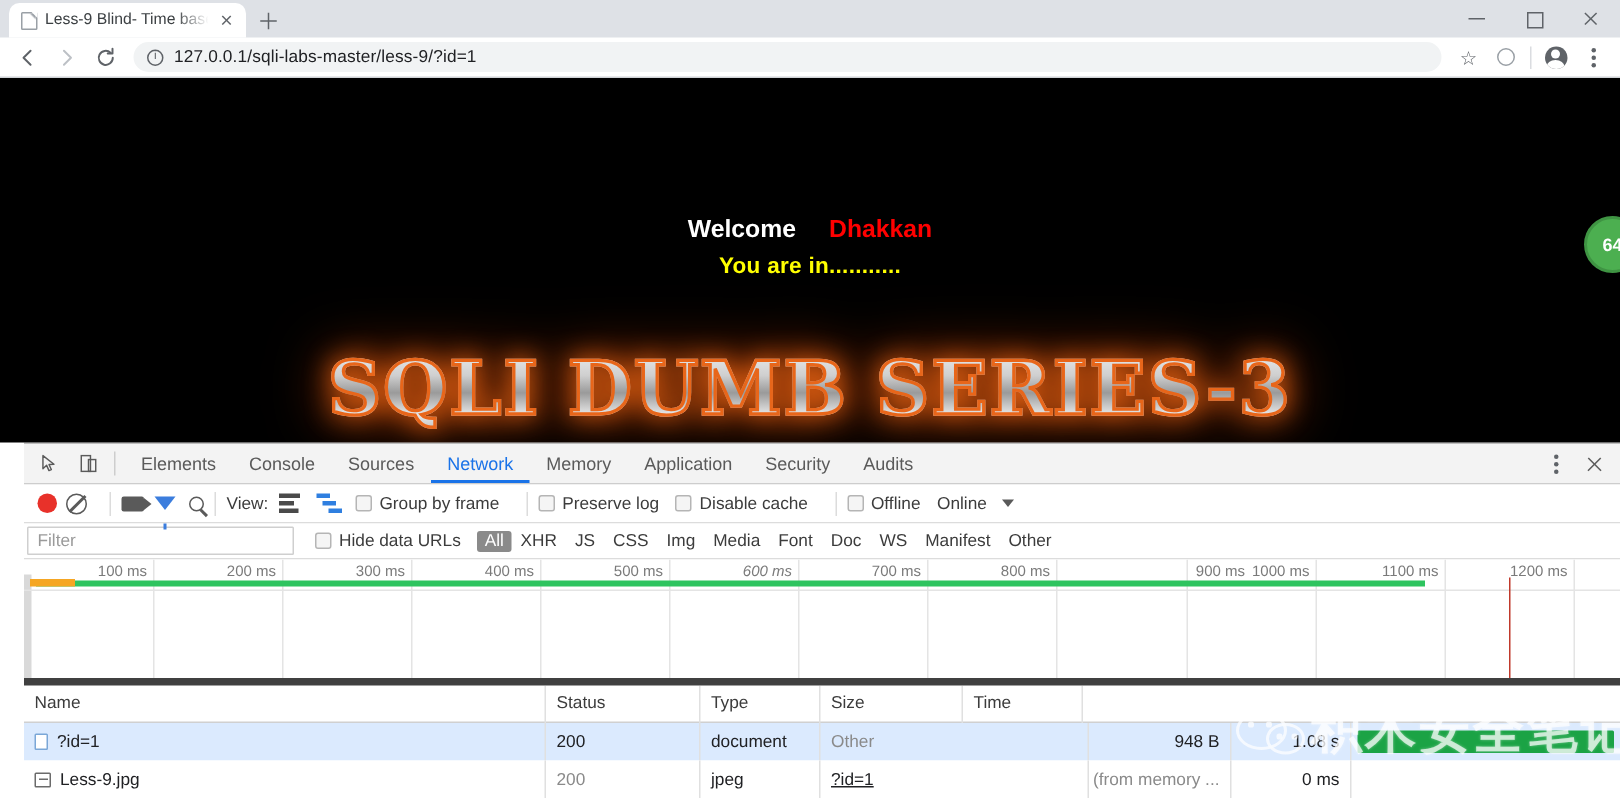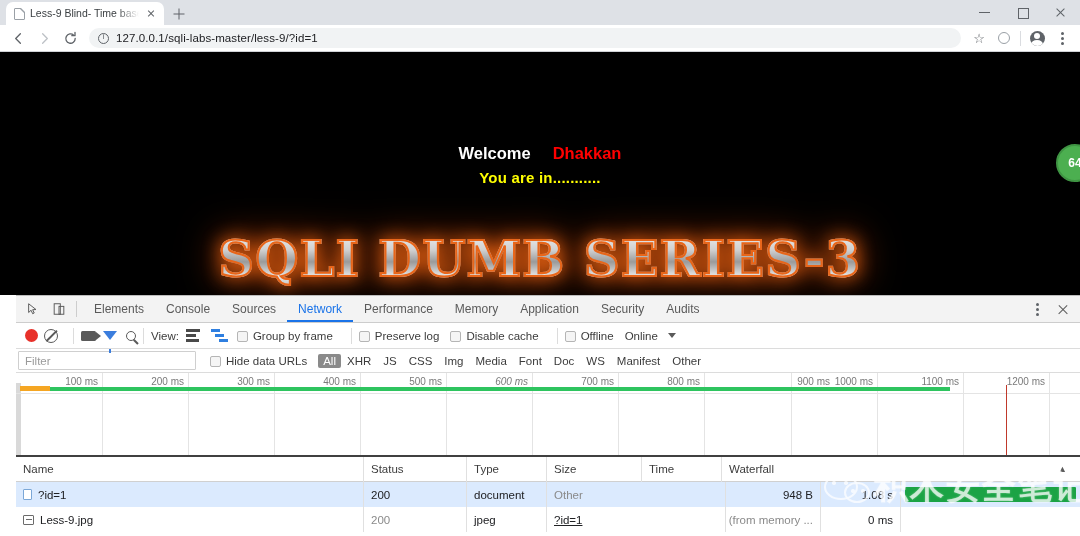--- a/index.html
+++ b/index.html
@@ -168,40 +168,40 @@
   .view-list { display:flex; flex-direction:column; gap:2px; flex:none; }
   .view-list i { display:block; width:14px; height:3px; background:#4a4a4a; }
   .view-list i:nth-child(2){ width:10px; } .view-list i:nth-child(3){ width:13px; }
   .view-wf { display:flex; flex-direction:column; gap:2px; flex:none; margin:0 9px 0 11px; }
   .view-wf i { display:block; height:3px; background:#2f7fe0; }
   .view-wf i:nth-child(1){ width:9px; margin-left:0; }
   .view-wf i:nth-child(2){ width:9px; margin-left:4px; }
   .view-wf i:nth-child(3){ width:9px; margin-left:8px; }
   .cb { width:11px; height:11px; border:1px solid #b5b5b5; background:#f5f5f5;
         border-radius:2px; flex:none; margin-right:5px; }
-  .cbgroup { display:flex; align-items:flex-end; margin-right:11px; }
+  .cbgroup { display:flex; align-items:center; margin-right:11px; }
   .cbgroup span { font-size:11.5px; color:#3c3c3c; white-space:nowrap; }
   .online-txt { font-size:11.5px; color:#3c3c3c; margin-right:10px; }
   .caret-dn { width:0;height:0;border-left:4px solid transparent;border-right:4px solid transparent;
               border-top:5px solid #5a5a5a; flex:none; }
 
   .filter-bar {
     height: 24px; display: flex; align-items: center; border-bottom: 1px solid #dcdcdc;
     flex:none; background:#fff;
   }
   .filter-input {
     width: 178px; height: 19px; border: 1px solid #cfcfcf; background: #fff;
     font-size: 11.5px; color: #9a9a9a; display: flex; align-items: center;
     padding: 0 6px; margin-left: 2px; border-radius: 1px;
   }
   .ftype { font-size: 11.5px; color: #3c3c3c; padding: 0 6px; white-space:nowrap; }
   .ftype.active { background: #8a8a8a; color: #fff; border-radius: 2px; padding: 1px 5px; }
 
   
-  .overview { height: 84px; position: relative; border-bottom: 2px solid #404040; flex:none;
+  .overview { height: 84px; position: relative; border-bottom: 5px solid #404040; flex:none;
               background:#fff; overflow:hidden; }
   .ruler-tick { position: absolute; top: 0; bottom: 0; width: 1px; background: #e4e4e4; }
   .ruler-label { position: absolute; top: 3px; font-size: 10px; color: #7a7a7a;
                  transform: translateX(-100%); padding-right: 4px; white-space:nowrap; }
   .ov-band { position:absolute; left:0; right:0; top:20px; bottom:0; border-top:1px solid #e4e4e4; }
   .ov-green { position:absolute; top:14px; height:3.5px; background:#2ec45f; }
   .ov-orange { position:absolute; top:13px; height:5px; background:#f5a623; }
   .ov-redline { position:absolute; top:12px; bottom:0; width:1.4px; background:#c0392b; }
   .ov-leftedge { position:absolute; left:0; top:10px; bottom:0; width:5px; background:#d9d9d9; }
 
@@ -322,21 +322,20 @@
         <svg width="14" height="14" viewBox="0 0 16 16">
           <rect x="2.5" y="2" width="7" height="12" fill="none" stroke="#5a5a5a" stroke-width="1.1"></rect>
           <rect x="8" y="5" width="5.5" height="9" fill="none" stroke="#5a5a5a" stroke-width="1.1"></rect>
         </svg>
       </div>
       <div class="dt-sep"></div>
       <div class="dt-tab">Elements</div>
       <div class="dt-tab">Console</div>
       <div class="dt-tab">Sources</div>
       <div class="dt-tab active">Network</div>
-      <div class="dt-tab">Performance</div>
       <div class="dt-tab">Memory</div>
       <div class="dt-tab">Application</div>
       <div class="dt-tab">Security</div>
       <div class="dt-tab">Audits</div>
       <div class="dt-tabs-right">
         <div class="dt-iconbtn">
           <span class="kebab">
               <i></i>
               <i></i>
               <i></i>
@@ -440,24 +439,20 @@
       <div class="ov-redline" id="ovRed" style="left: 990px;"></div>
     </div>
 
     <div class="reqtable">
       <div class="rt-row rt-head">
         <div class="c c-name">Name</div>
         <div class="c c-status">Status</div>
         <div class="c c-type">Type</div>
         <div class="c c-size" style="justify-content:flex-start">Size</div>
         <div class="c c-time" style="justify-content:flex-start">Time</div>
-        <div class="c c-wf" style="padding:0 7px">
-          <span>Waterfall</span>
-          <span class="sort-arrow">▲</span>
-        </div>
       </div>
 
       <div class="rt-row sel">
         <div class="c c-name">
           <span class="doc-ico"></span>
           <span>?id=1</span>
         </div>
         <div class="c c-status">200</div>
         <div class="c c-type">document</div>
         <div class="c c-init muted">Other</div>

